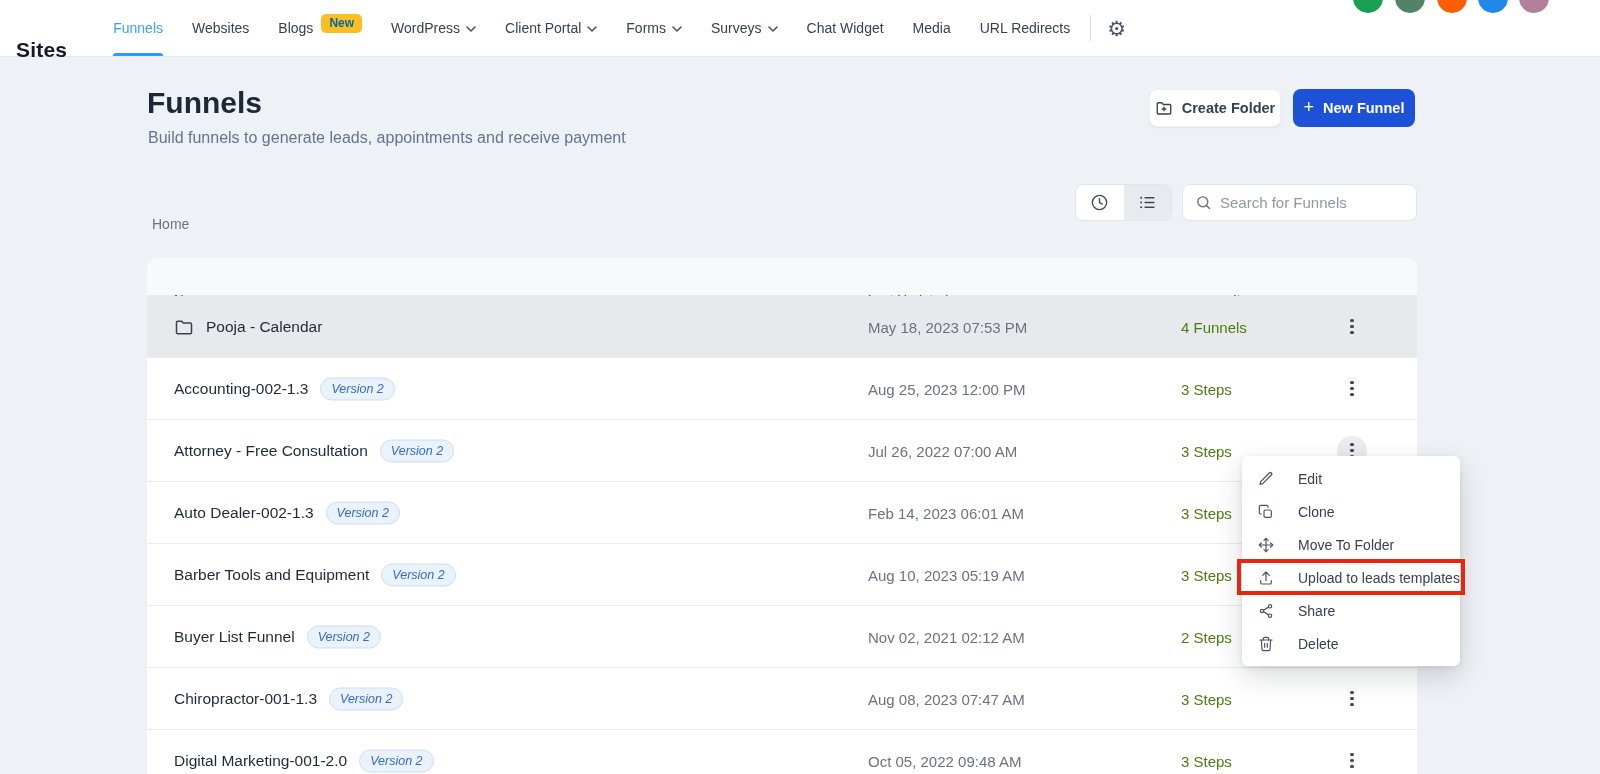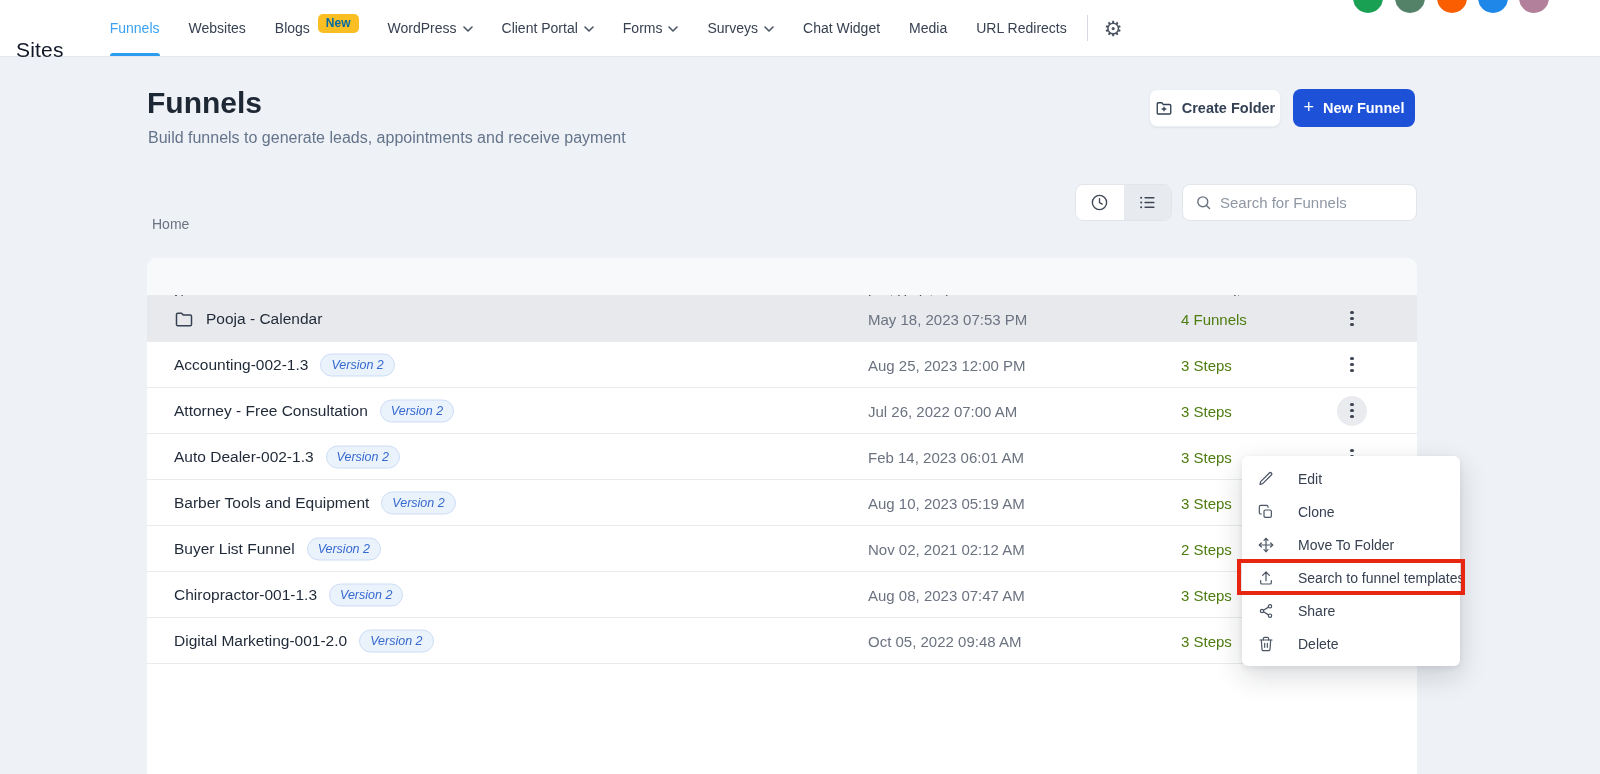--- a/index.html
+++ b/index.html
@@ -12,21 +12,21 @@
     color:#374151;
   }
   svg { display:block; }
 
   
   .topnav {
     position:absolute; top:0; left:0; width:1600px; height:57px;
     background:#ffffff; border-bottom:1px solid #e4e7eb;
     display:flex; align-items:center; padding-left:16px;
   }
-  .brand { font-size:21px; font-weight:400; color:#111827; margin-right:46px; letter-spacing:.2px;margin-top:44px; }
+  .brand { font-size:21px; font-weight:700; color:#111827; margin-right:46px; letter-spacing:.2px;margin-top:44px; }
   .tabs { display:flex; align-items:center; height:100%; gap:29px; }
   .tab {
     position:relative; display:flex; align-items:center; gap:6px;
     height:100%; font-size:14px; color:#374151; cursor:pointer; white-space:nowrap;
   }
   .tab.active { color:#3ba1f2; }
   .tab.active::after {
     content:""; position:absolute; left:0; right:0; bottom:0; height:3px;
     background:#2b9df0; border-radius:3px 3px 0 0;
   }
@@ -86,21 +86,21 @@
   }
   .thead {
     position:relative; height:38px; background:#f8f9fb; border-bottom:1px solid #e9ebee;
     font-size:13.5px; color:#404a57;
   }
   .thead span { position:absolute; top:50%; transform:translateY(-50%);margin-top:22px; }
   .th-name { left:27px; }
   .th-updated { left:721px; }
   .th-items { left:1086px; }
 
-  .row { position:relative; height:46px; border-bottom:1px solid #e9ebee; background:#ffffff; }
+  .row { position:relative; height:62px; border-bottom:1px solid #e9ebee; background:#ffffff; }
   .row.hl { background:#e7e9ed; }
   .row-partial { position:relative; height:21px; background:#ffffff; }
   .cell { position:absolute; top:50%; transform:translateY(-50%); }
   .c-name { left:27px; display:flex; align-items:center; gap:12px; font-size:15.5px; color:#1f2937; }
   .folder-ic { color:#374151; }
   .version-badge {
     font-size:12.5px; color:#3569cf; background:#eaf2fc; border:1px solid #cdddf7;
     border-radius:999px; padding:3px 10px 4px; white-space:nowrap;font-style:italic;
   }
   .c-updated { left:721px; font-size:15px; color:#6b7280; }
@@ -400,21 +400,21 @@
       </span>
     <span>Move To Folder</span>
   </div>
   <div class="menu-item">
     <span class="mi-icon">
         <svg width="16" height="16" viewBox="0 0 24 24" fill="none" stroke="currentColor" stroke-width="1.8" stroke-linecap="round" stroke-linejoin="round">
           <path d="M4 16v3a2 2 0 0 0 2 2h12a2 2 0 0 0 2-2v-3"></path>
           <path d="M12 3v13M7 8l5-5 5 5"></path>
         </svg>
       </span>
-    <span>Search to funnel templates</span>
+    <span>Upload to leads templates</span>
   </div>
   <div class="menu-item">
     <span class="mi-icon">
         <svg width="16" height="16" viewBox="0 0 24 24" fill="none" stroke="currentColor" stroke-width="1.8" stroke-linecap="round">
           <circle cx="18" cy="5" r="2.5"></circle>
           <circle cx="6" cy="12" r="2.5"></circle>
           <circle cx="18" cy="19" r="2.5"></circle>
           <path d="M8.2 10.8l7.6-4.6M8.2 13.2l7.6 4.6"></path>
         </svg>
       </span>

